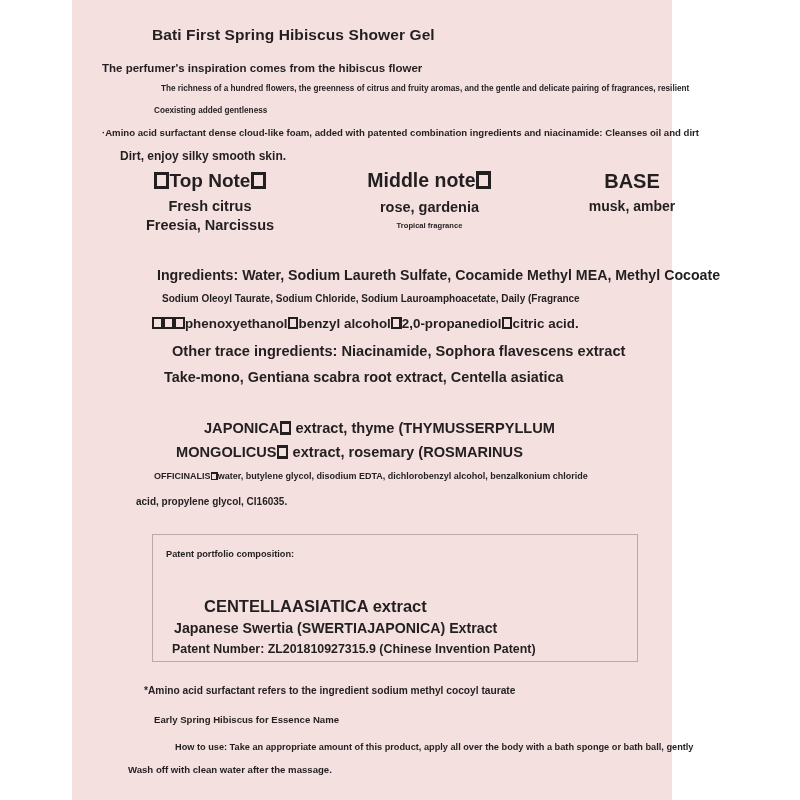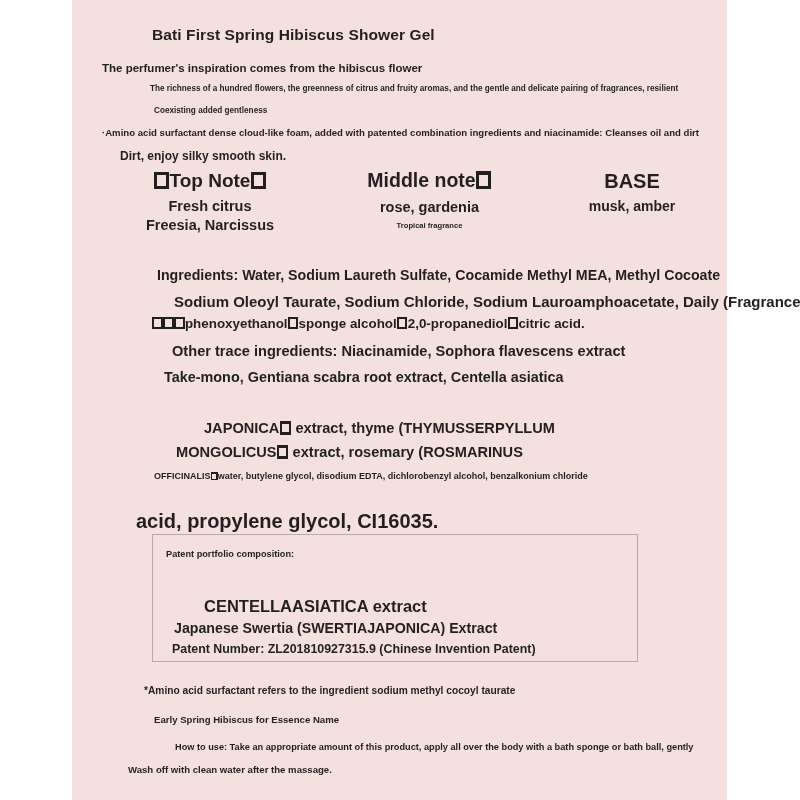--- a/index.html
+++ b/index.html
@@ -21,21 +21,21 @@
     width: 800px;
     height: 800px;
     background: #ffffff;
   }
 
   
   .panel {
     position: absolute;
     left: 72px;
     top: 0;
-    width: 655px;
+    width: 600px;
     height: 800px;
     background: #f3e0df;
     color: #231f20;
     box-sizing: border-box;
   }
 
   .ln {
     position: absolute;
     white-space: nowrap;
     line-height: 1.05;
@@ -51,21 +51,21 @@
     font-weight: bold;
     letter-spacing: 0.1px;
   }
   .inspiration {
     left: 30px;
     top: 62px;
     font-size: 11.5px;
     font-weight: bold;
   }
   .fineline-1 {
-    left: 78px;
+    left: 89px;
     top: 85px;
     font-size: 8.2px;
     font-weight: bold;
   }
   .fineline-2 {
     left: 82px;
     top: 107px;
     font-size: 8.2px;
     font-weight: bold;
   }
@@ -118,31 +118,31 @@
   .note-col.base .note-body   { font-size: 14px; }
 
   .note-sub {
     font-size: 7.6px;
     font-weight: bold;
     margin-top: 5px;
   }
 
   
   .ing-1 { left: 85px;  top: 268px; font-size: 14.2px; font-weight: bold; }
-  .ing-2 { left: 102px;  top: 294px; font-size: 15px; font-weight: bold; }
+  .ing-2 { left: 90px;  top: 294px; font-size: 10px; font-weight: bold; }
   .ing-3 { left: 80px;  top: 317px; font-size: 13.4px; font-weight: bold; }
 
   .trace-1 { left: 100px; top: 344px; font-size: 14.6px; font-weight: bold; }
   .trace-2 { left: 92px;  top: 370px; font-size: 14.4px; font-weight: bold; }
   .trace-3 { left: 104px; top: 396px; font-size: 14.4px; font-weight: bold; }
   .trace-4 { left: 132px; top: 421px; font-size: 14.6px; font-weight: bold; }
   .trace-5 { left: 104px; top: 445px; font-size: 14.6px; font-weight: bold; }
 
   .trace-fine { left: 82px; top: 472px; font-size: 9px;  font-weight: bold; }
-  .trace-last { left: 64px; top: 497px; font-size: 20px; font-weight: bold; margin-top: 14px; }
+  .trace-last { left: 64px; top: 497px; font-size: 10px; font-weight: bold; }
 
   
   .patent-box {
     position: absolute;
     left: 80px;
     top: 534px;
     width: 486px;
     height: 128px;
     border: 1px solid #b9a9a8;
     box-sizing: border-box;
@@ -214,21 +214,21 @@
         <div class="note-head"><span>BASE</span></div>
         <div class="note-body">
           <div>musk, amber</div>
         </div>
       </div>
 
     </div>
 
     <div class="ln ing-1">Ingredients: Water, Sodium Laureth Sulfate, Cocamide Methyl MEA, Methyl Cocoate</div>
     <div class="ln ing-2">Sodium Oleoyl Taurate, Sodium Chloride, Sodium Lauroamphoacetate, Daily (Fragrance</div>
-    <div class="ln ing-3"><span class="tofu"></span><span class="tofu"></span><span class="tofu"></span><span>phenoxyethanol</span><span class="tofu"></span><span>sponge alcohol</span><span class="tofu"></span><span>2,0-propanediol</span><span class="tofu"></span><span>citric acid.</span></div>
+    <div class="ln ing-3"><span class="tofu"></span><span class="tofu"></span><span class="tofu"></span><span>phenoxyethanol</span><span class="tofu"></span><span>benzyl alcohol</span><span class="tofu"></span><span>2,0-propanediol</span><span class="tofu"></span><span>citric acid.</span></div>
 
     <div class="ln trace-1">Other trace ingredients: Niacinamide, Sophora flavescens extract</div>
     <div class="ln trace-2">Take-mono, Gentiana scabra root extract, Centella asiatica</div>
     <div class="ln trace-4"><span>JAPONICA</span><span class="tofu"></span><span> extract, thyme (THYMUSSERPYLLUM</span></div>
     <div class="ln trace-5"><span>MONGOLICUS</span><span class="tofu"></span><span> extract, rosemary (ROSMARINUS</span></div>
     <div class="ln trace-fine"><span>OFFICINALIS</span><span class="tofu"></span><span>water, butylene glycol, disodium EDTA, dichlorobenzyl alcohol, benzalkonium chloride</span></div>
     <div class="ln trace-last">acid, propylene glycol, CI16035.</div>
 
     <div class="patent-box"></div>
     <div class="ln pb-title">Patent portfolio composition:</div>

